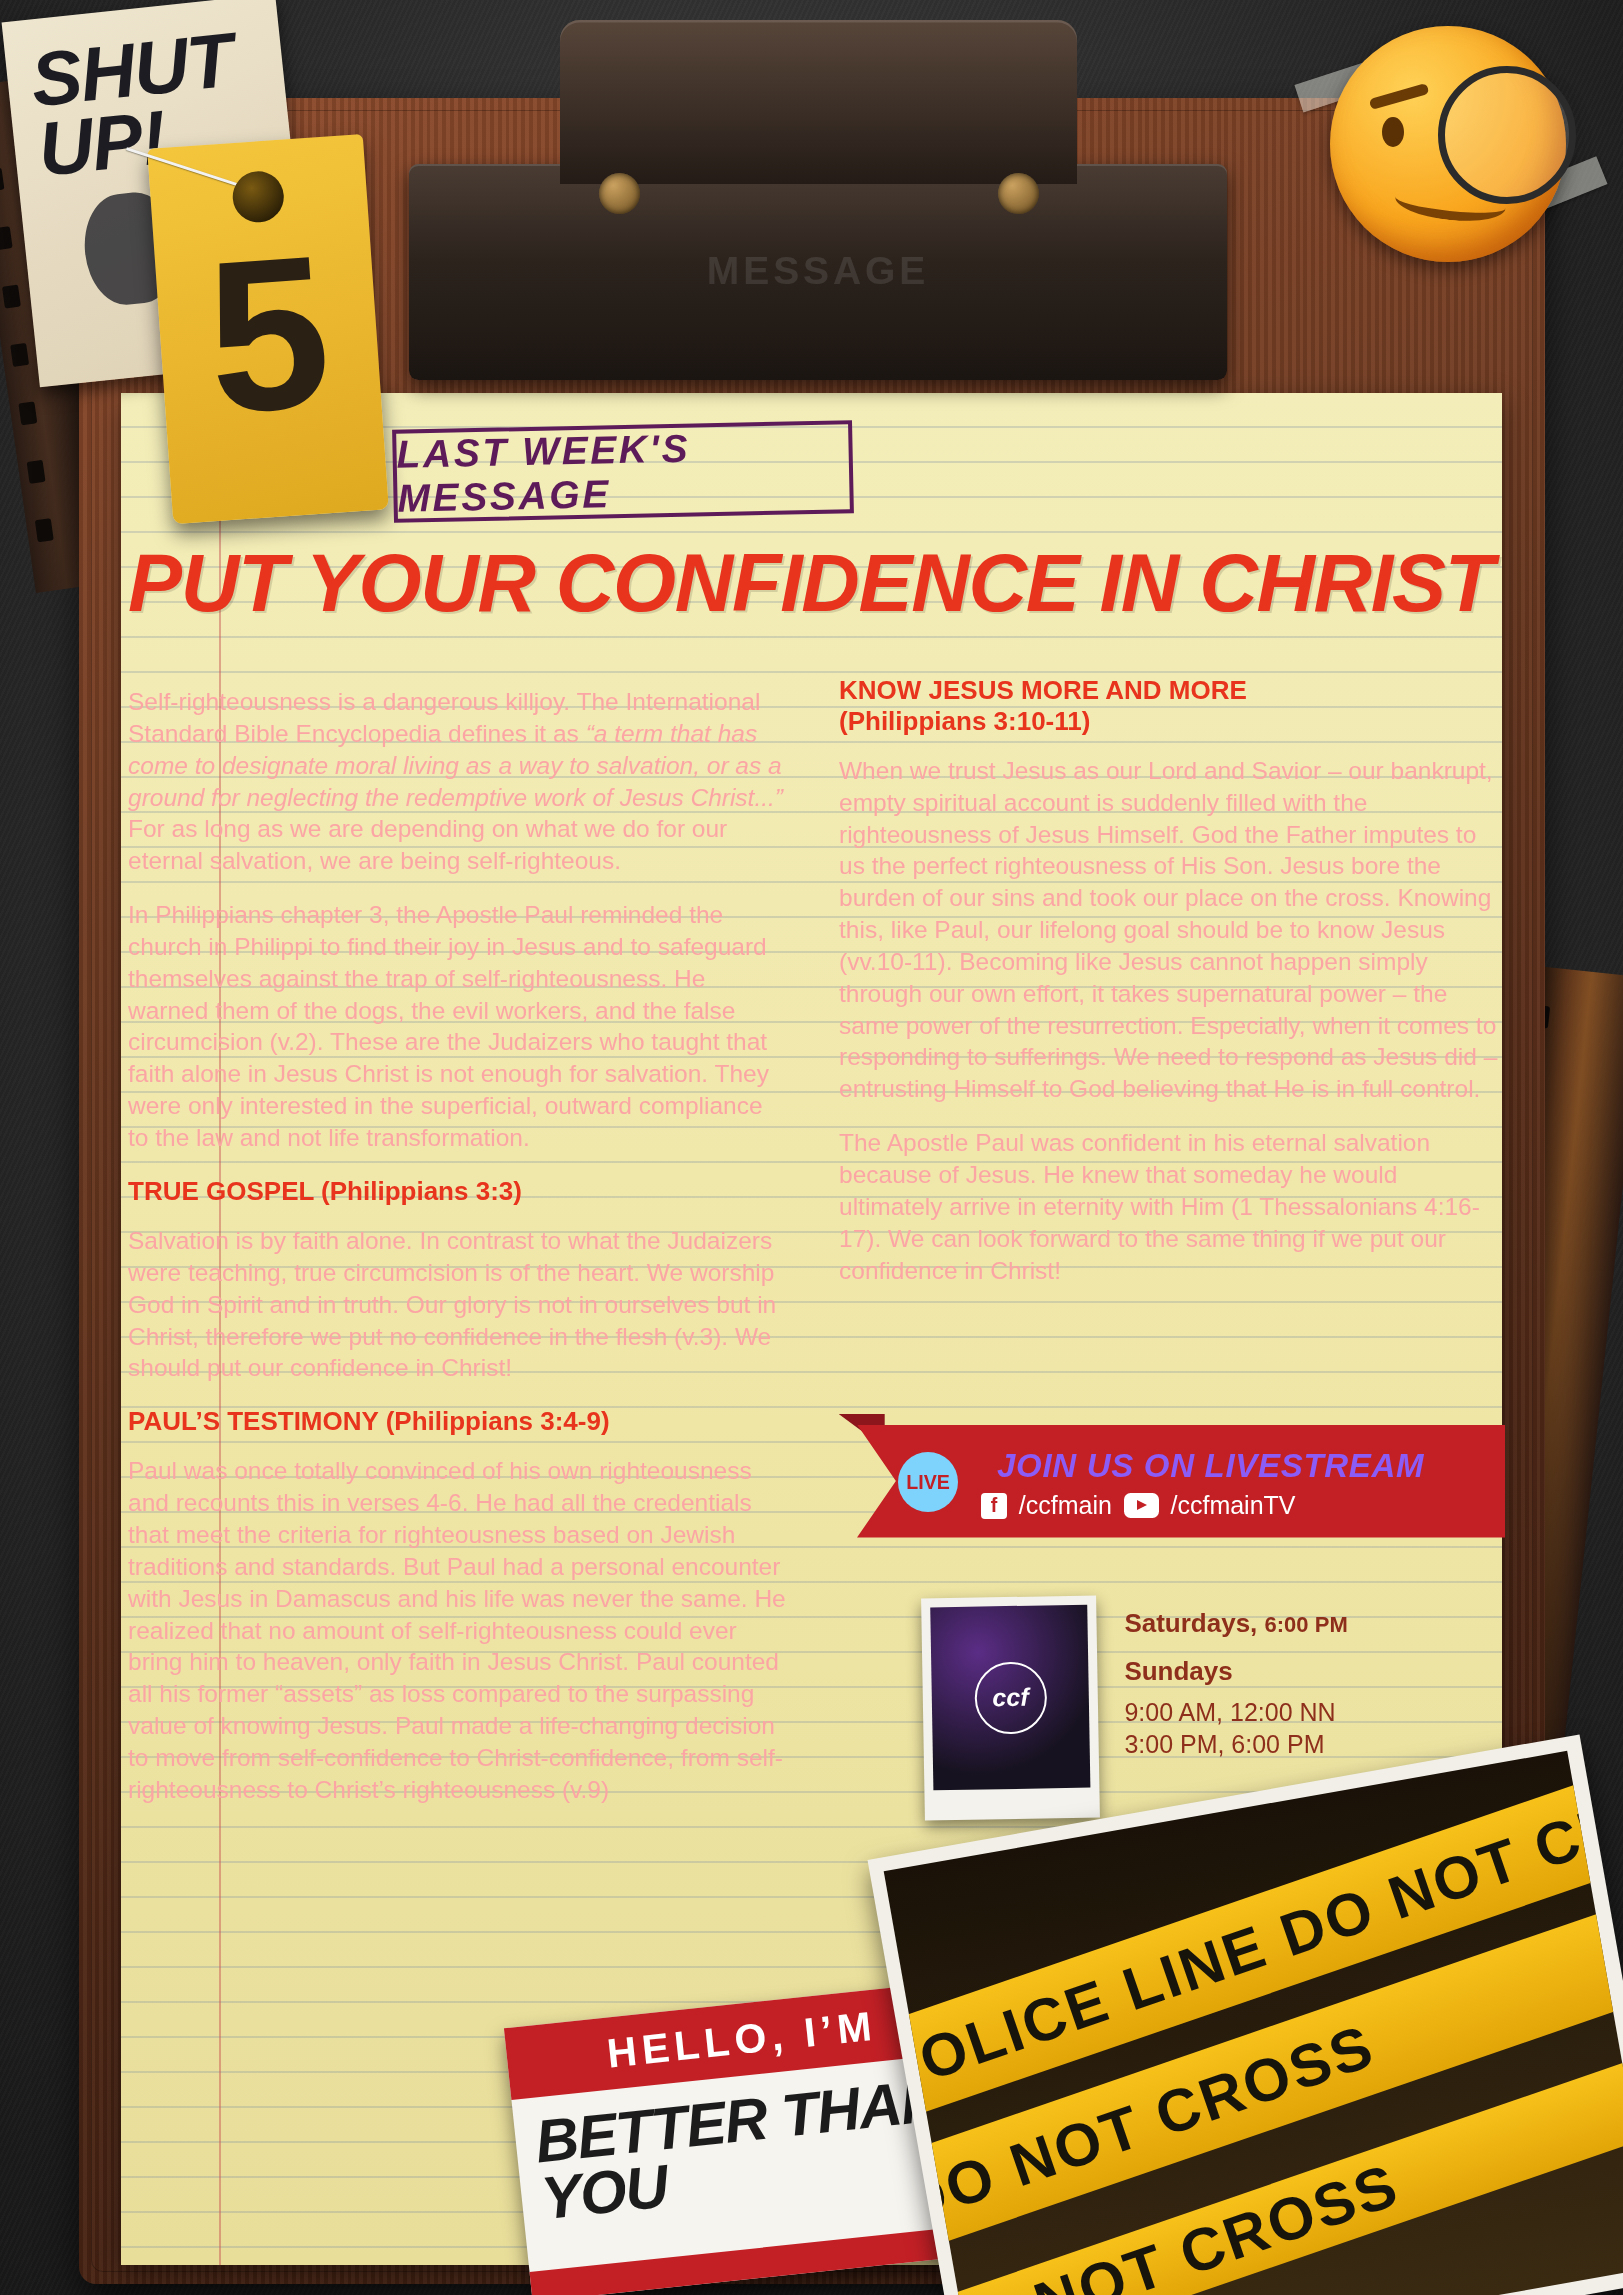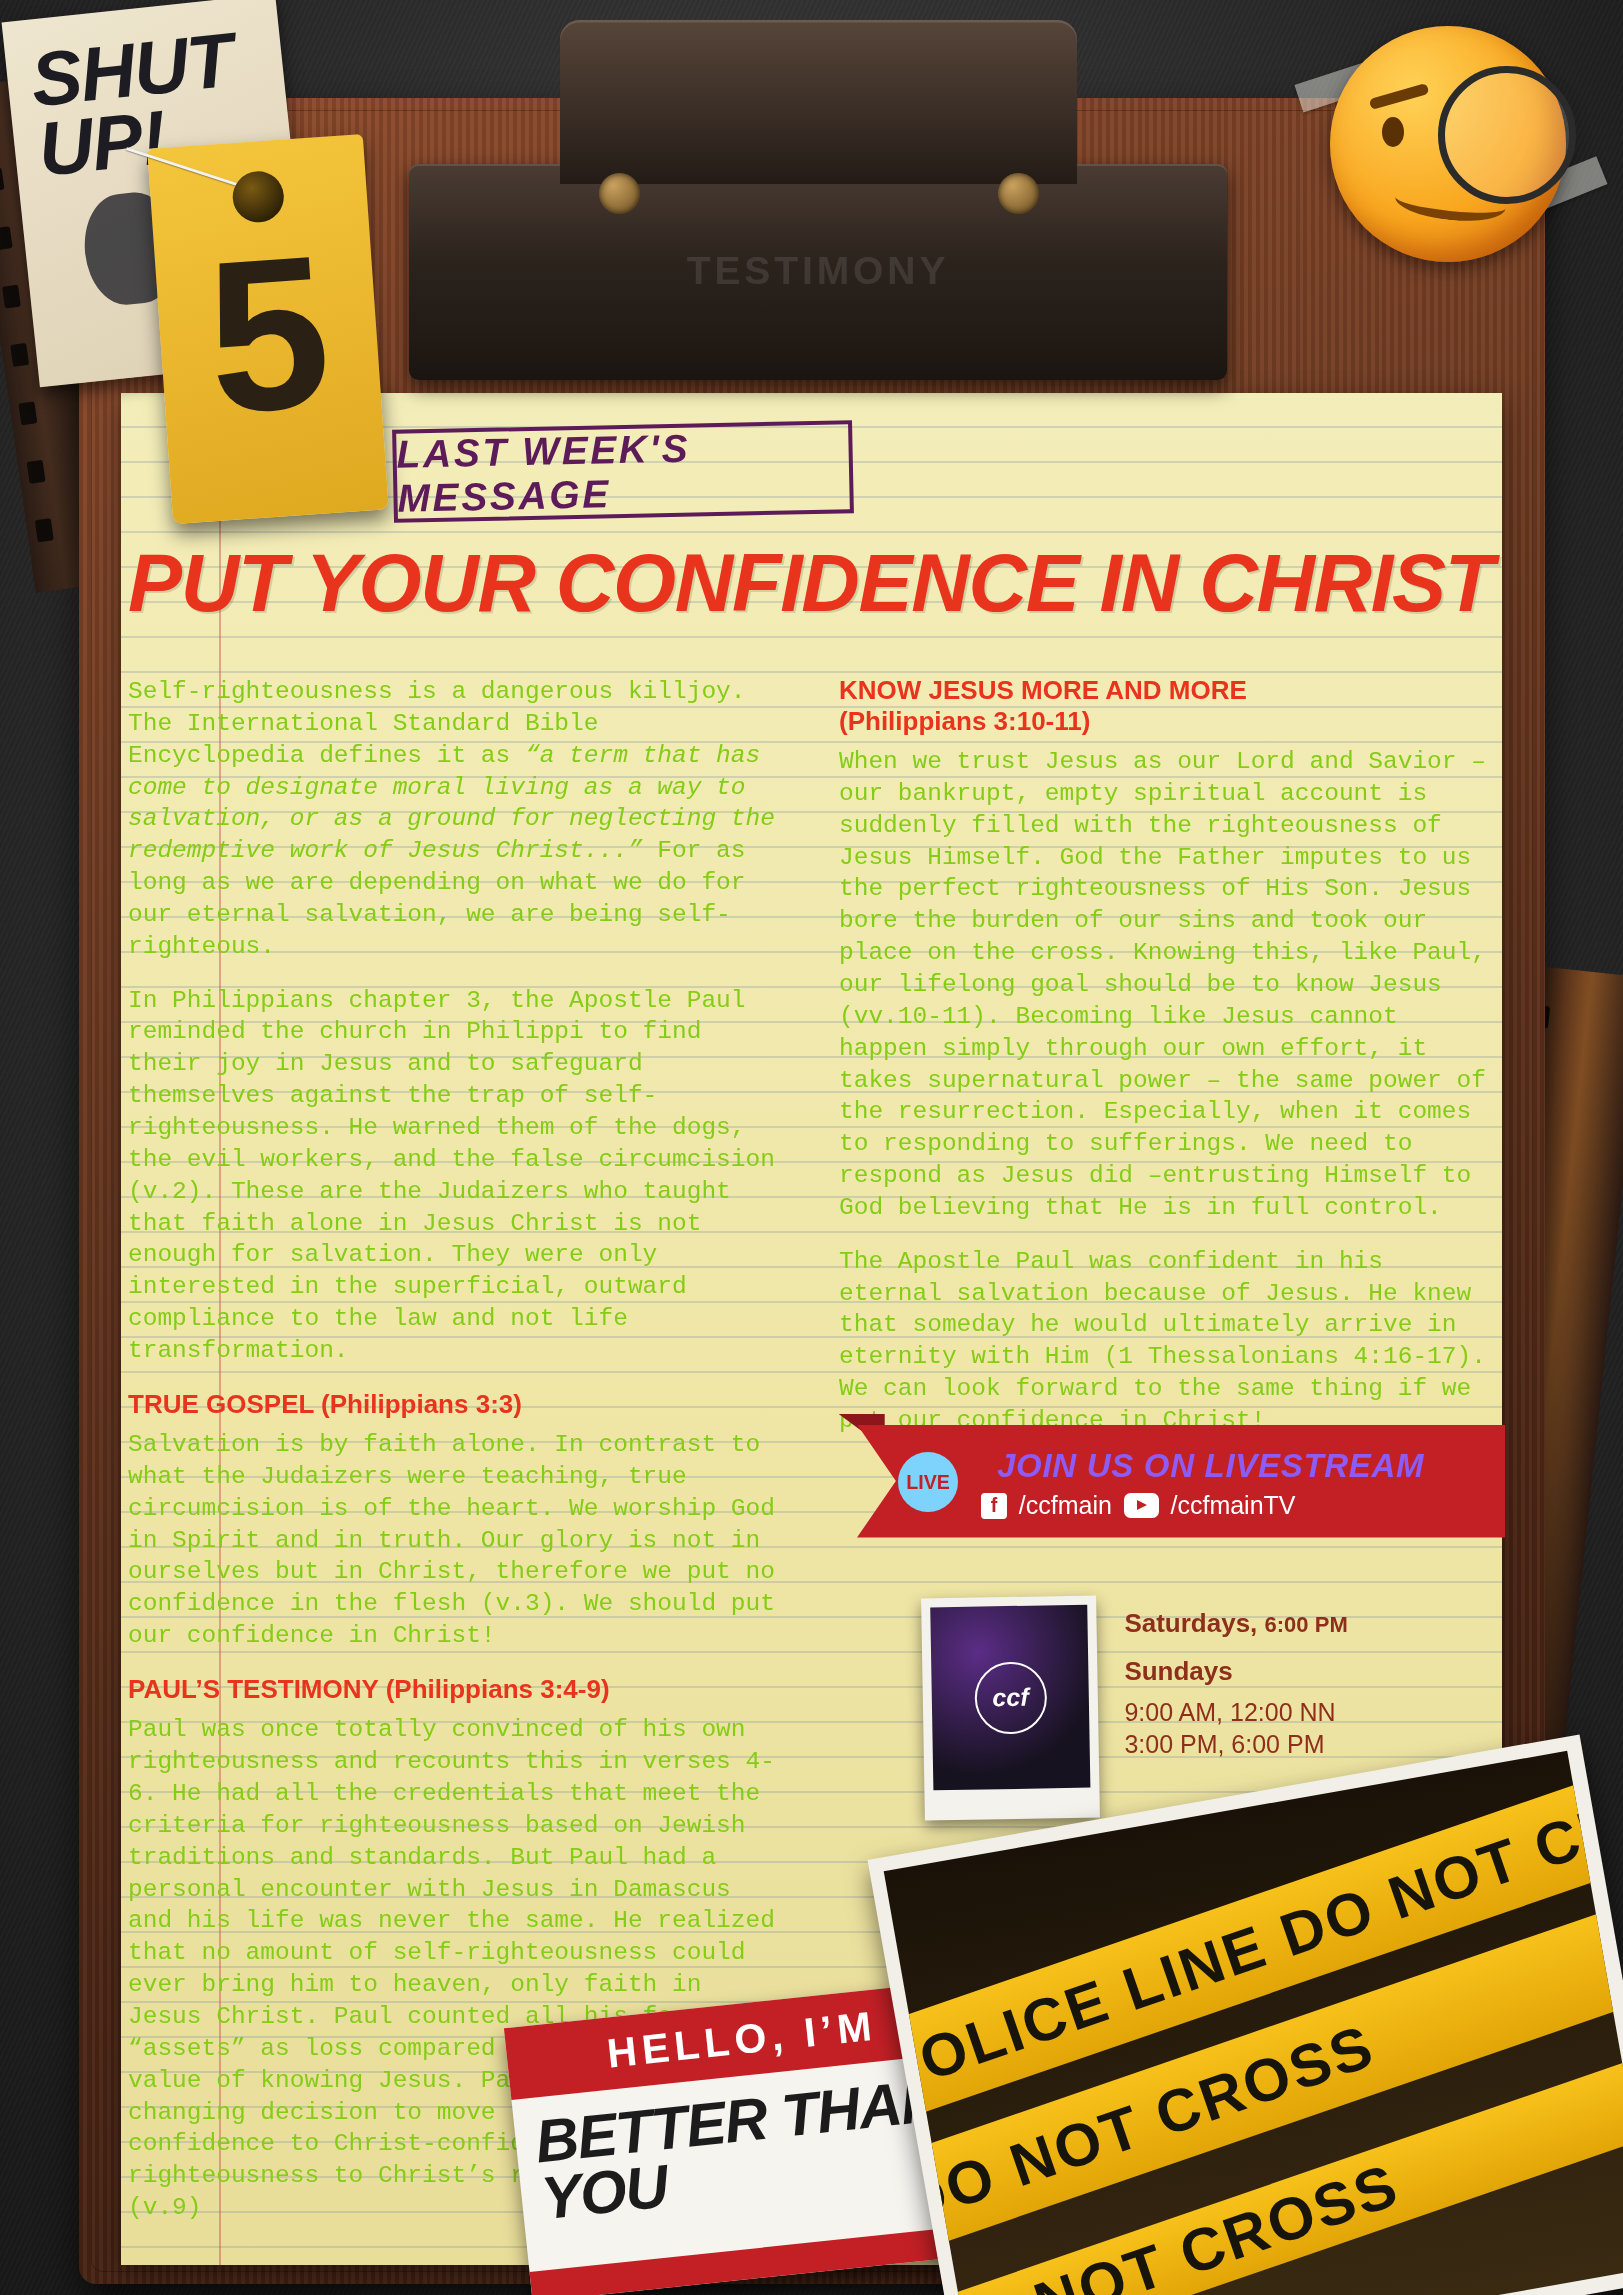--- a/index.html
+++ b/index.html
@@ -90,21 +90,21 @@
     display:flex;align-items:center;justify-content:center;}
   #stamp span{font-size:39px;font-weight:bold;letter-spacing:2.6px;color:#5d1b5a;
     font-style:italic;}
   
   #title{position:absolute;left:128px;top:537px;width:1375px;
     font-size:81px;font-weight:bold;font-style:italic;color:#e8331d;
     letter-spacing:-1.3px;text-shadow:2px 2px 0 rgba(0,0,0,.12);}
   
   #cols{position:absolute;left:128px;top:668px;width:1375px;display:flex;gap:50px;}
   .col{width:661px;}
-  .col p{font-size:24.5px;line-height:1.30;color:#84cc16;margin:8px 0 22px 0;font-family:Liberation Mono, monospace;}
+  .col p{font-size:24.5px;line-height:1.30;color:#fca5a5;margin:18px 0 22px 0;}
   .col p em{font-style:italic;}
   h3.sec{font-size:26px;font-weight:bold;color:#e8331d;margin:6.5px 0 9.2px 0;line-height:1.2;
     text-transform:uppercase;}
   h3.sec .verse{text-transform:none;}
   
   #live{position:absolute;left:857px;top:1414px;width:648px;height:131px;}
   #live .ribbon{position:absolute;left:0;top:10.5px;width:648px;height:113px;background:#c32026;
     clip-path:polygon(0 0,100% 0,100% 100%,0 100%,6% 50%);}
   #live .fold{position:absolute;left:-18.3px;top:0;width:46px;height:34px;background:#8c161b;
     clip-path:polygon(0 0,100% 0,100% 100%);}
@@ -187,21 +187,21 @@
 </div>
 
 <div id="clipboard" data-interactable="false"></div>
 <div id="paper" data-interactable="false"></div>
 
 <div id="clip" data-interactable="false">
   <div class="plate"></div>
   <div class="neck"></div>
   <div class="hole" style="left:190px;top:173px"></div>
   <div class="hole" style="left:589px;top:173px"></div>
-  <div class="brand" data-interactable="false">TESTIMONY</div>
+  <div class="brand" data-interactable="false">MESSAGE</div>
 </div>
 
 <div id="shutup" data-interactable="false">
   <div class="txt" data-interactable="false">SHUT UP!</div>
   <div class="blot" data-interactable="false"></div>
 </div>
 
 <div id="tag5" data-interactable="false">
   <div class="string" data-interactable="false"></div>
   <div class="eyelet" data-interactable="false"></div>

